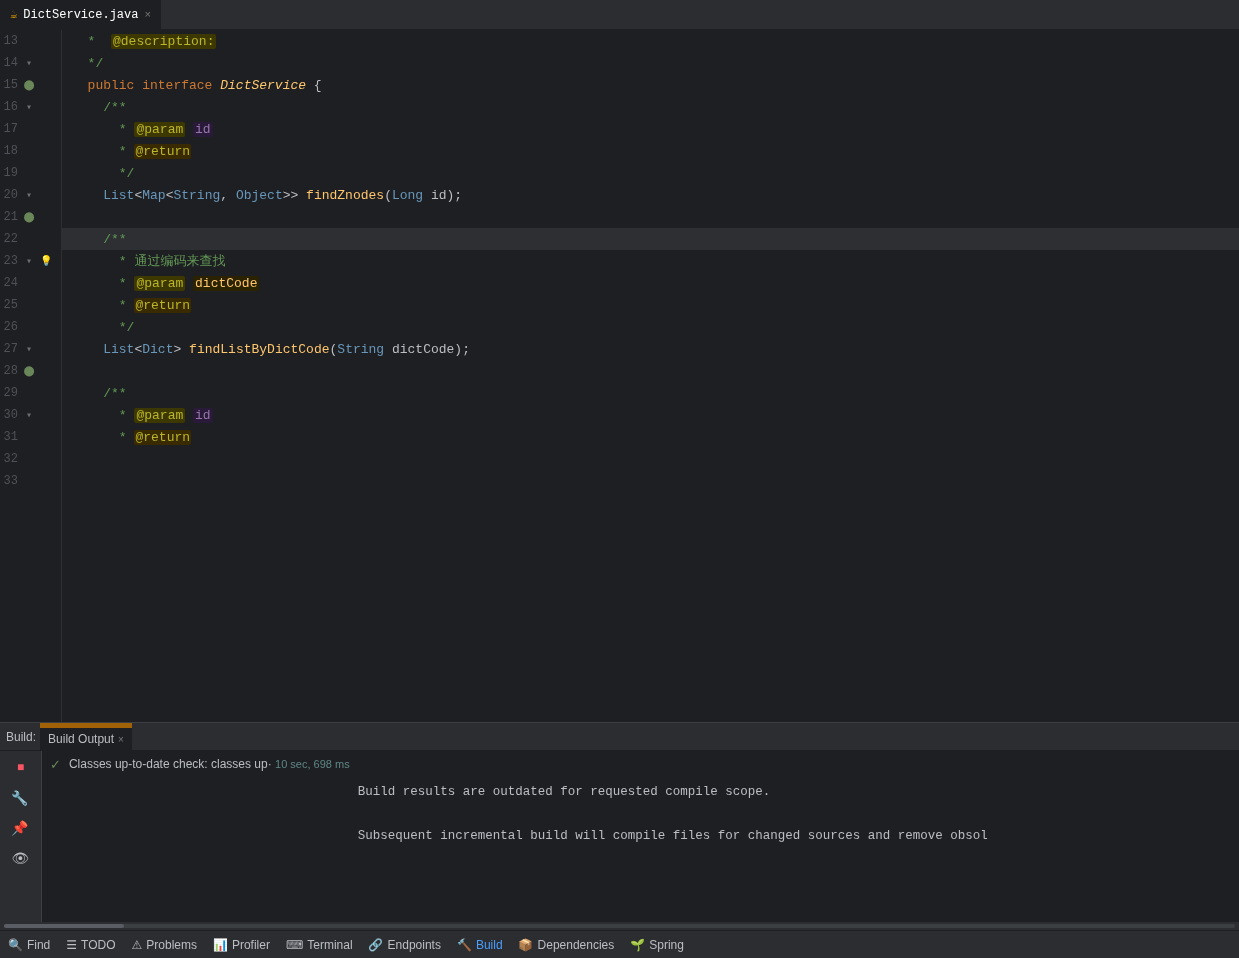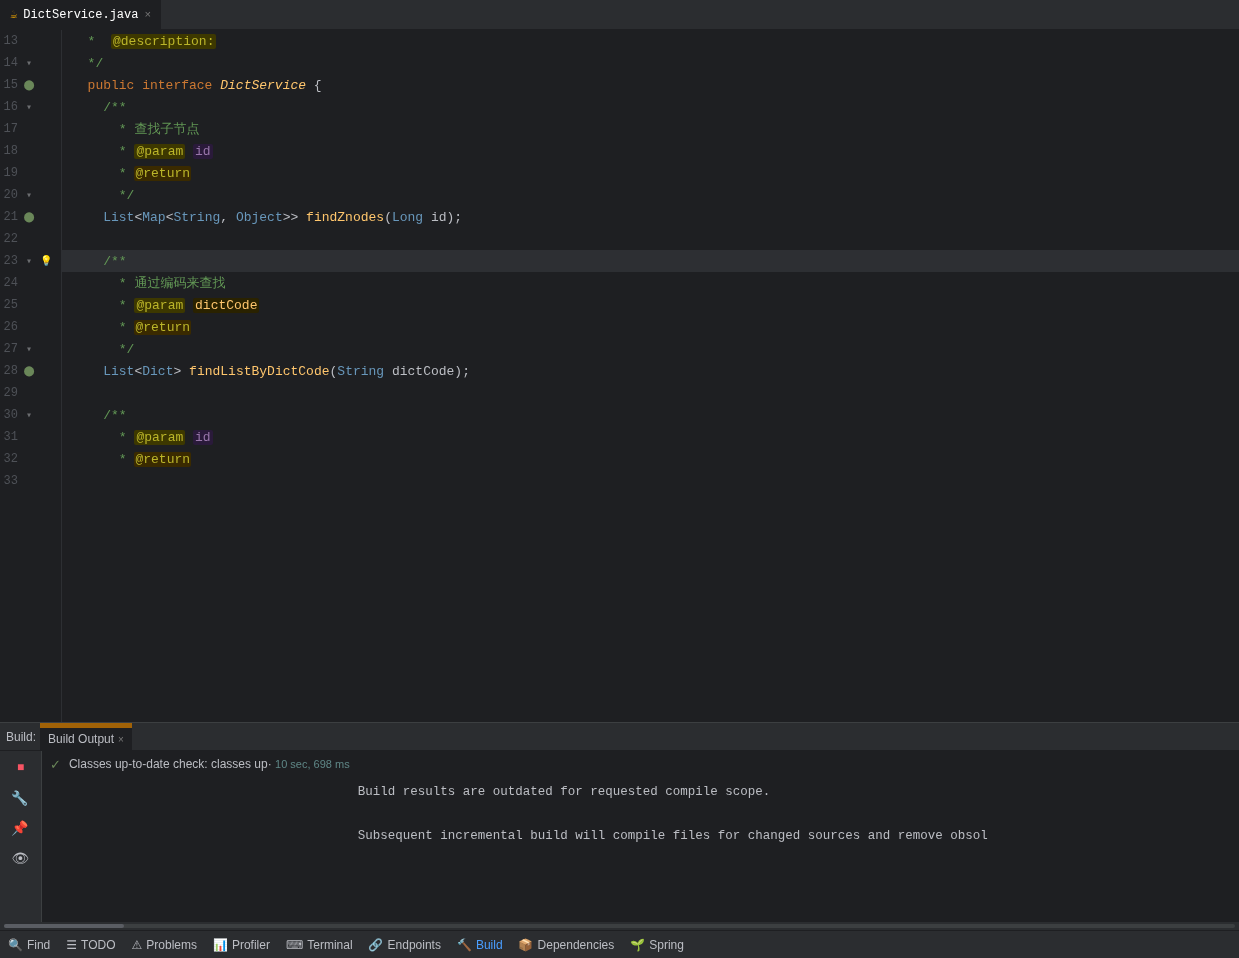--- a/index.html
+++ b/index.html
@@ -396,23 +396,20 @@
     </div>
 
     <div class="code-line">
       <span class="kw">  public interface </span><span class="iface">DictService </span><span class="plain">{</span>
     </div>
 
     <div class="code-line">
       <span class="cm">    /**</span>
     </div>
 
-    <div class="code-line">
-      <span class="cm">      * 查找子节点</span>
-    </div>
 
     <div class="code-line">
       <span class="cm">      * </span><span class="param-hl">@param</span><span class="cm"> </span><span class="id-hl">id</span>
     </div>
 
     <div class="code-line">
       <span class="cm">      * </span><span class="return-hl">@return</span>
     </div>
 
     <div class="code-line">

